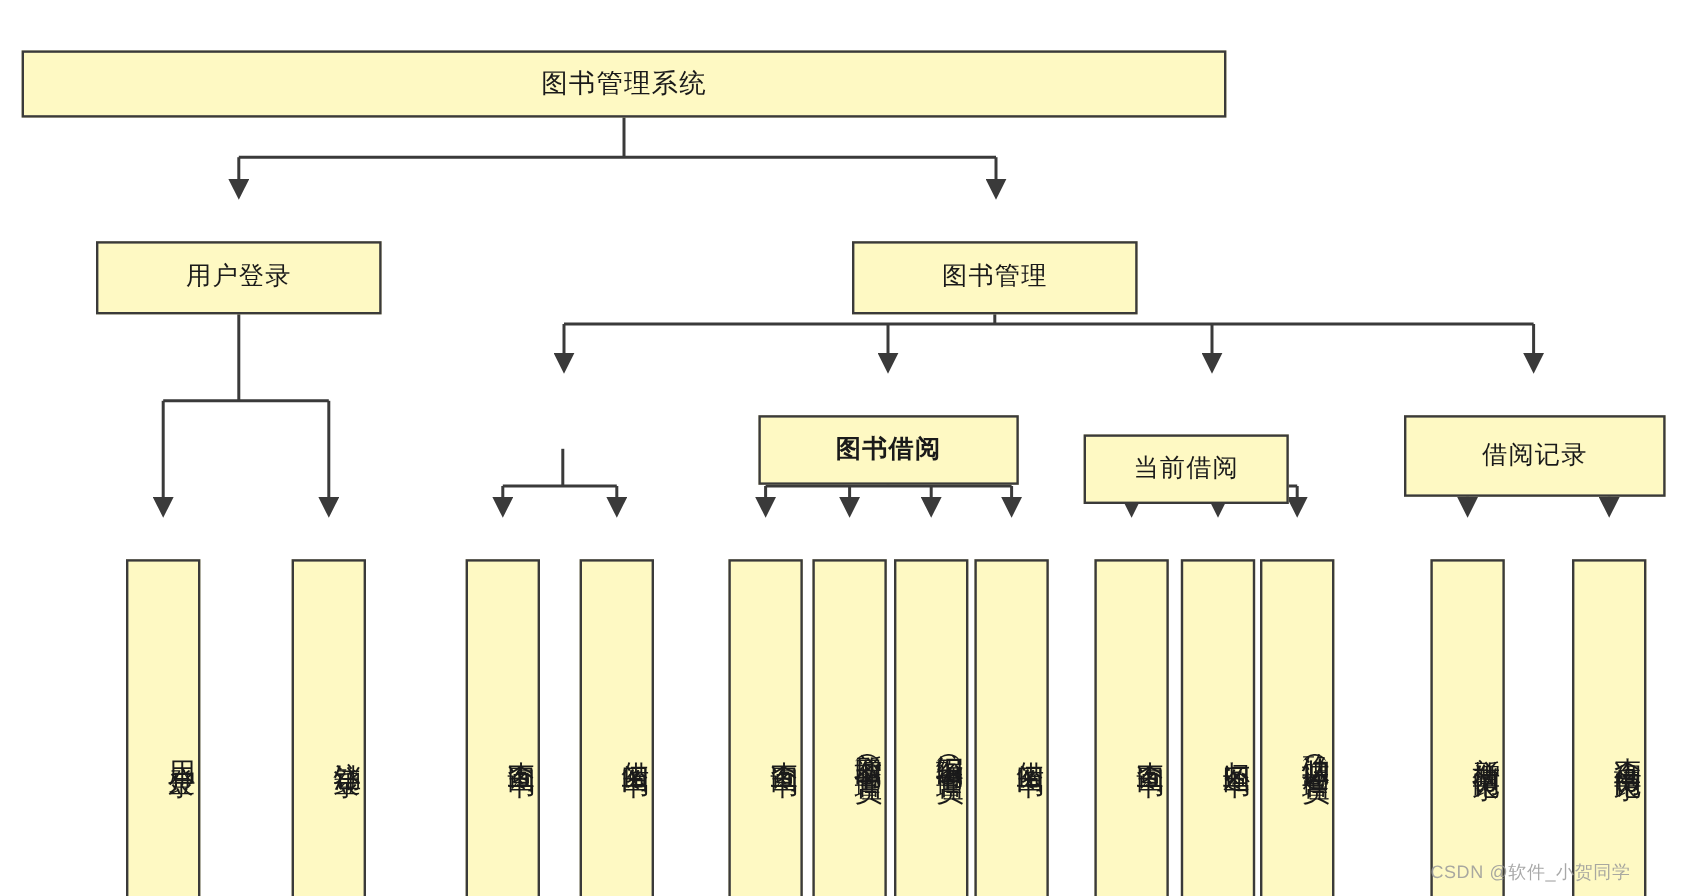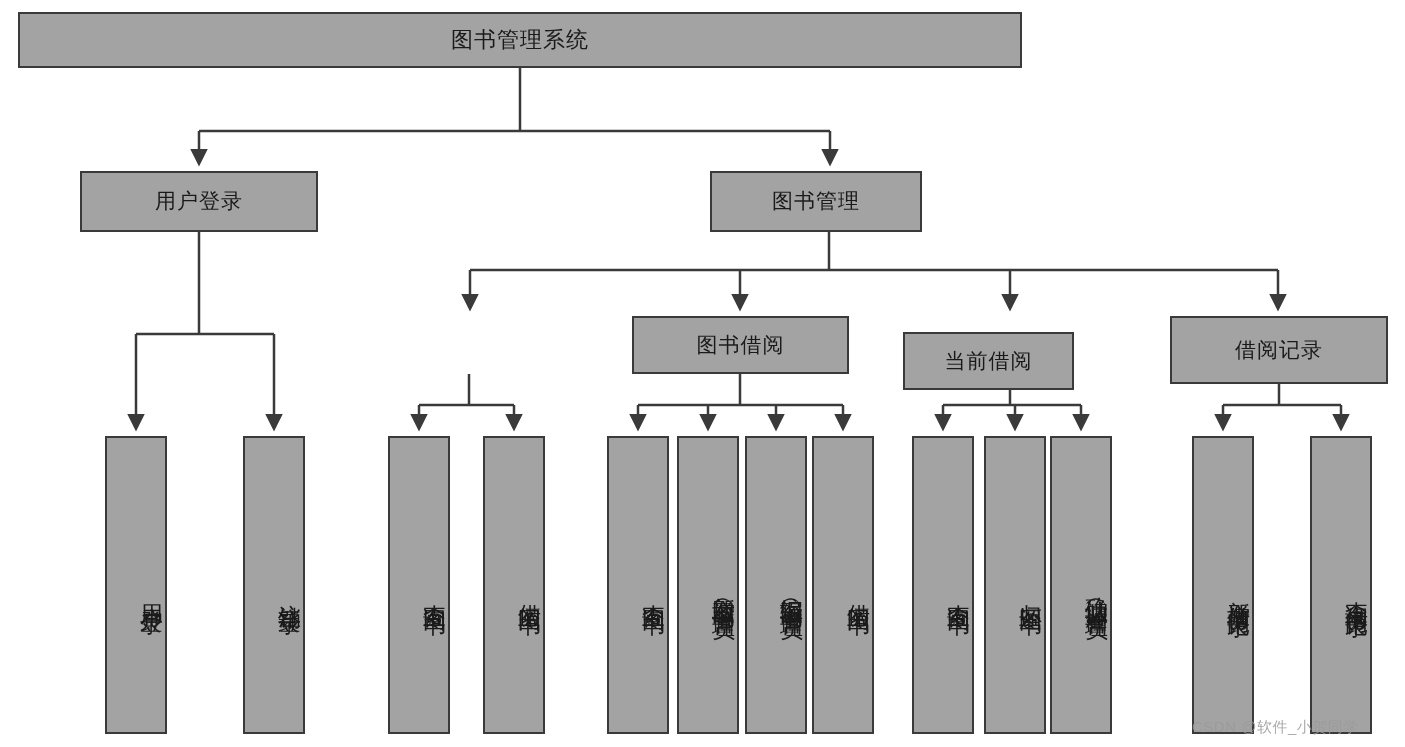--- a/index.html
+++ b/index.html
@@ -23,26 +23,27 @@
     left: 0;
     top: 0;
     width: 1405px;
     height: 747px;
     pointer-events: none;
   }
   .node {
     position: absolute;
     box-sizing: border-box;
     border: 2px solid #3a3a3a;
-    background: #a3a3a3;
+    background: #fef9c3;
     display: flex;
     align-items: center;
     justify-content: center;
     color: #1a1a1a;
     line-height: 1.18;
+    margin-top: 30px;
   }
   .node.horiz {
     font-size: 21px;
     letter-spacing: 1px;
   }
   .node.vert {
     writing-mode: vertical-rl;
     text-orientation: upright;
     font-size: 23px;
     letter-spacing: 3px;
@@ -117,25 +118,25 @@
     </g>
   </svg>
 
   <div class="node horiz root" style="left:18px; top:12px; width:1004px; height:56px;">
     <span>图书管理系统</span>
   </div>
 
   <div class="node horiz" style="left:80px; top:171px; width:238px; height:61px;">
     <span>用户登录</span>
   </div>
-  <div class="node horiz" style="left:710px; top:171px; width:212px; height:61px;">
+  <div class="node horiz" style="left:710px; top:171px; width:238px; height:61px;">
     <span>图书管理</span>
   </div>
 
-  <div class="node horiz" style="left:632px; top:316px; width:217px; height:58px;">
+  <div class="node horiz" style="left:632px; top:316px; width:217px; height:58px;font-weight:bold;">
     <span>图书借阅</span>
   </div>
   <div class="node horiz" style="left:903px; top:332px; width:171px; height:58px;">
     <span>当前借阅</span>
   </div>
   <div class="node horiz" style="left:1170px; top:316px; width:218px; height:68px;">
     <span>借阅记录</span>
   </div>
 
   <div class="node vert" style="left:105px; top:436px; width:62px; height:298px;">

